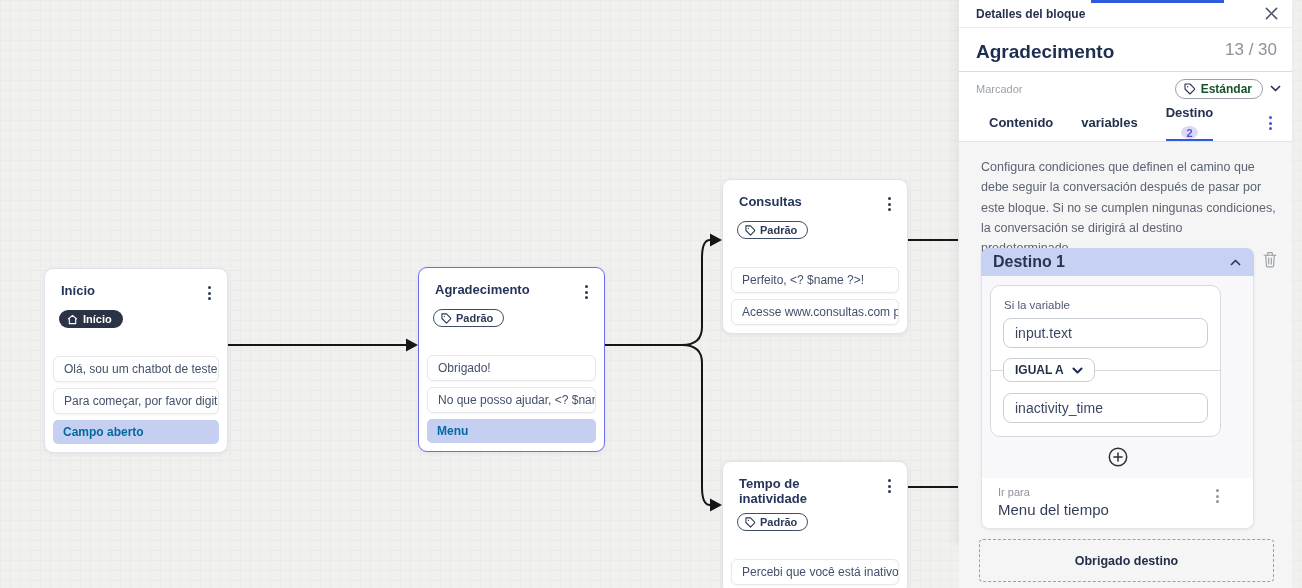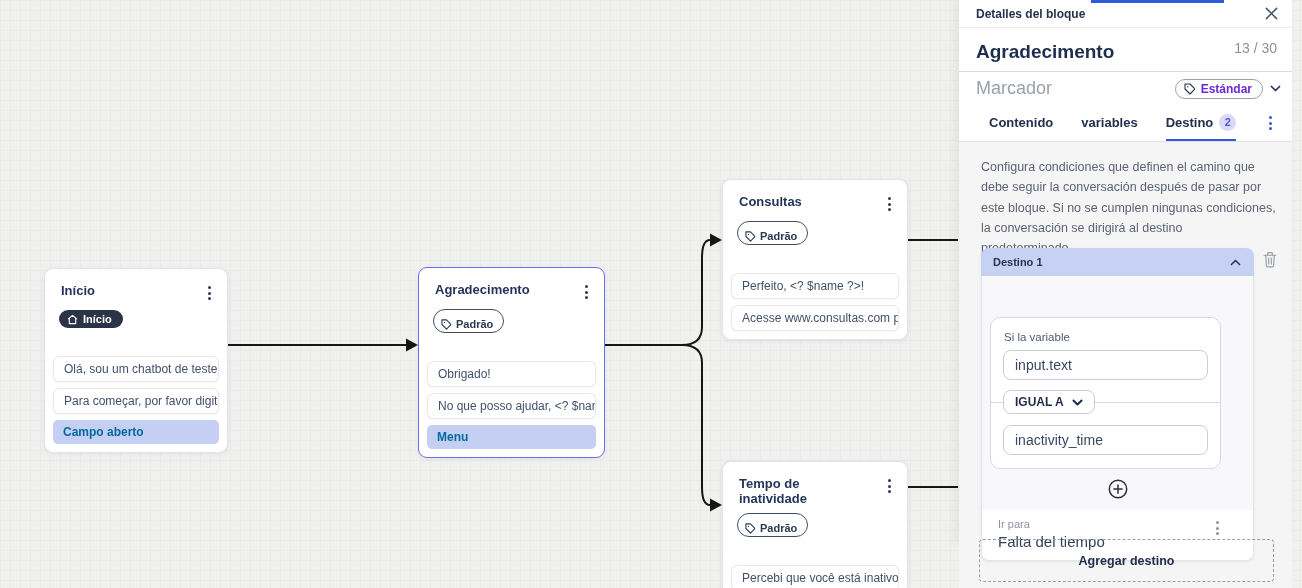--- a/index.html
+++ b/index.html
@@ -22,65 +22,65 @@
     box-shadow:0 1px 4px rgba(30,40,70,.07); padding:8px; }
   .node.selected { border:1.6px solid #6a6ff0; }
   .node-head { display:flex; justify-content:space-between; align-items:flex-start; padding:6px 2px 0 8px;gap:24px; }
   .node-title { font-size:13px; font-weight:700; color:#25355a; }
   .kebab { display:flex; flex-direction:column; gap:2.5px; padding:3px 6px; cursor:pointer; }
   .kebab i { width:3px; height:3px; border-radius:50%; background:#2b3a55; }
   .badge-row { padding:7px 0 0 6px; }
   .badge-dark { display:inline-flex; align-items:center; gap:5px; background:#2b3347; color:#fff;
     font-size:11px; font-weight:700; border-radius:999px; padding:3px 11px 3px 8px; }
   .badge-outline { display:inline-flex; align-items:center; gap:4px; background:#fff; color:#2b3a55;
-    border:1.3px solid #404d68; font-size:11px; font-weight:700; border-radius:999px; padding:8px 10px 2px 7px; }
+    border:1.3px solid #404d68; font-size:11px; font-weight:700; border-radius:999px; padding:2px 10px 2px 7px; }
   .msg { margin-top:6px; background:#fff; border:1px solid #e7e7ec; border-radius:6px;
     padding:5px 10px; font-size:12px; color:#42506b; white-space:nowrap; overflow:hidden;
     box-shadow:0 1px 2px rgba(30,40,70,.05); }
   .msg.first { margin-top:27px; }
   .msg-hl { margin-top:6px; background:#c5cff2; border-radius:5px; padding:5px 10px;
     font-size:12px; font-weight:700; color:#0369a1; white-space:nowrap; overflow:hidden; }
 
   
   .panel { position:absolute; top:0; left:958px; width:334px; height:544px; background:#fff;
     border-left:1px solid #e6e6e9; box-shadow:-3px 0 8px rgba(0,0,0,.06); }
   .panel-topbar { position:absolute; top:0; left:132px; width:133px; height:3px; background:#2d5bdb; }
   .panel-head { height:28px; display:flex; align-items:center; justify-content:space-between;
     padding:0 14px 0 17px; border-bottom:1px solid #ececef; }
   .panel-head-title { font-size:12px; font-weight:700; color:#26324c; }
   .icon-btn { display:flex; align-items:center; justify-content:center; cursor:pointer; }
   .title-row { height:44px; display:flex; align-items:center; justify-content:space-between;
     padding:4px 15px 0 17px; border-bottom:1px solid #d9dbe0; }
   .block-name { font-size:19px; font-weight:700; color:#1d2e4e; }
-  .char-counter { font-size:14px; color:#8b919b; align-self:flex-start; margin-top:8px;margin-left:23px; }
+  .char-counter { font-size:17px; color:#8b919b; align-self:flex-start; margin-top:8px;margin-left:23px; }
   .marker-row { height:33px; display:flex; align-items:center; justify-content:space-between;
     padding:0 10px 0 17px; }
-  .marker-label { font-size:18px; color:#9aa1ab; }
+  .marker-label { font-size:11px; color:#9aa1ab; }
   .marker-right { display:flex; align-items:center; gap:6px; }
   .chip { display:inline-flex; align-items:center; gap:5px; border:1.3px solid #9aa0ad; border-radius:999px;
-    background:#fff; padding:2px 10px 2px 8px; font-size:12px; font-weight:700; color:#6d28d9; cursor:pointer; }
+    background:#fff; padding:2px 10px 2px 8px; font-size:12px; font-weight:700; color:#14532d; cursor:pointer; }
   .tabs { height:37px; display:flex; align-items:stretch; padding-left:30px; border-bottom:1px solid #e2e2e6; position:relative; }
   .tab { display:flex; align-items:center; gap:6px; font-size:13px; font-weight:700; color:#22304d;
     margin-right:28px; border-bottom:2.5px solid transparent; cursor:pointer; }
-  .tab.active { border-bottom-color:#2d5bdb; }
+  .tab.active { border-bottom-color:#2d5bdb;flex-direction:column; }
   .tab-badge { width:17px; height:17px; border-radius:50%; background:#dcd8f7; color:#5157dd;
     font-size:11px; font-weight:700; display:flex; align-items:center; justify-content:center; }
   .tabs .kebab { position:absolute; right:14px; top:8px; }
   .tabs .kebab i { background:#2d5bdb; }
 
   .panel-body { position:relative; height:447px; background:#f5f5f6; }
   .desc { padding:15px 16px 0 22px; font-size:12.5px; line-height:1.62; color:#5c6372; }
 
   .dest-card { position:absolute; top:106px; left:22px; width:273px; border-radius:8px;
     box-shadow:0 1px 3px rgba(30,40,70,.08); }
   .dest-head { height:28px; background:#c6d1f4; border-radius:8px 8px 0 0; display:flex;
     align-items:center; justify-content:space-between; padding:0 12px; cursor:pointer; }
-  .dest-head-title { font-size:11px; font-weight:700; color:#27354f; }
+  .dest-head-title { font-size:16px; font-weight:700; color:#27354f; }
   .dest-body { background:#f8f8fa; border:1px solid #e3e4e8; border-top:none; border-radius:0 0 8px 8px; padding:9px 8px 0 8px; }
-  .cond-box { background:#fff; border:1px solid #d7d9de; border-radius:10px; padding:11px 12px 13px 12px; width:231px;margin-top:32px; }
+  .cond-box { background:#fff; border:1px solid #d7d9de; border-radius:10px; padding:11px 12px 13px 12px; width:231px; }
   .cond-label { font-size:11.5px; color:#4e5a70; margin:2px 0 7px 1px; }
   .tfield { width:100%; height:30px; border:1px solid #c9cdd5; border-radius:8px; background:#fff;
     padding:0 11px; font-size:14px; color:#3a4763; font-family:inherit; outline:none; }
   .op-row { position:relative; margin:10px 0 11px 0; height:24px; }
   .op-row .divider { position:absolute; left:-12px; right:-12px; top:50%; height:1px; background:#d8dade; }
   .op-pill { position:relative; display:inline-flex; align-items:center; gap:7px; background:#fff;
     border:1px solid #c9cdd5; border-radius:8px; padding:4px 10px 4px 11px; font-size:12px; font-weight:700;
     color:#1f2b47; margin-left:0px; cursor:pointer; }
   .plus-row { display:flex; justify-content:center; padding:9px 0 10px 0; }
   .goto-strip { background:#fff; margin:0 -8px; border-radius:0 0 8px 8px; padding:8px 28px 10px 16px;
@@ -285,39 +285,39 @@
             <span class="icon-btn">
               <svg width="22" height="22" viewBox="0 0 24 24" fill="none" stroke="#2e2e2e" stroke-width="1.6" stroke-linecap="round">
                   <circle cx="12" cy="12" r="9.5"></circle>
                   <path d="M12 7.5v9 M7.5 12h9"></path>
                 </svg>
             </span>
           </div>
           <div class="goto-strip">
             <span>
               <div class="goto-label">Ir para</div>
-              <div class="goto-value">Falta del tiempo</div>
+              <div class="goto-value">Menu del tiempo</div>
             </span>
             <span class="kebab">
                 <i></i>
                 <i></i>
                 <i></i>
               </span>
           </div>
         </div>
       </div>
 
       <span class="trash-btn icon-btn">
         <svg width="16" height="17" viewBox="0 0 24 26" fill="none" stroke="#9aa0a8" stroke-width="1.8" stroke-linecap="round" stroke-linejoin="round">
             <path d="M3 6.5h18"></path>
             <path d="M8.5 6.5V3.5a1 1 0 0 1 1-1h5a1 1 0 0 1 1 1v3"></path>
             <path d="M5.5 6.5 6.5 23a1.5 1.5 0 0 0 1.5 1.3h8a1.5 1.5 0 0 0 1.5-1.3l1-16.5"></path>
             <path d="M10 11v9 M14 11v9"></path>
           </svg>
       </span>
 
-      <button class="add-btn">Agregar destino</button>
+      <button class="add-btn">Obrigado destino</button>
     </div>
 
     <span class="panel-topbar"></span>
   </div>
 
 </div>
 
 </body></html>

